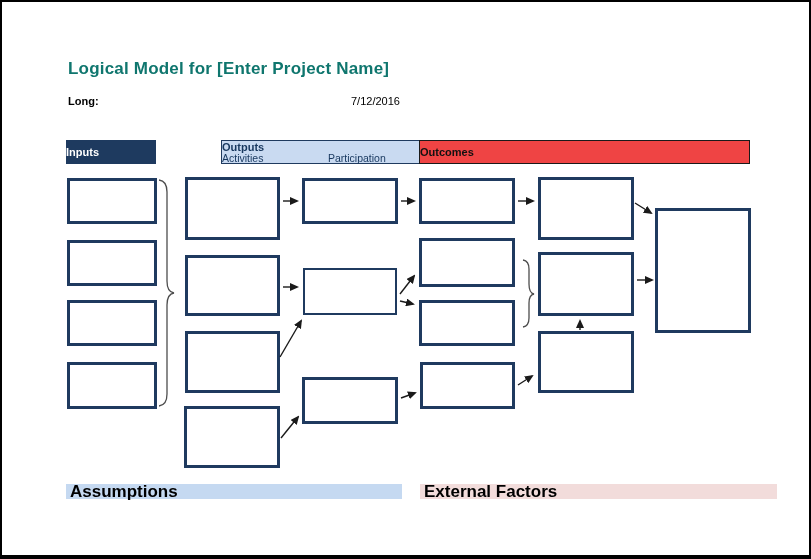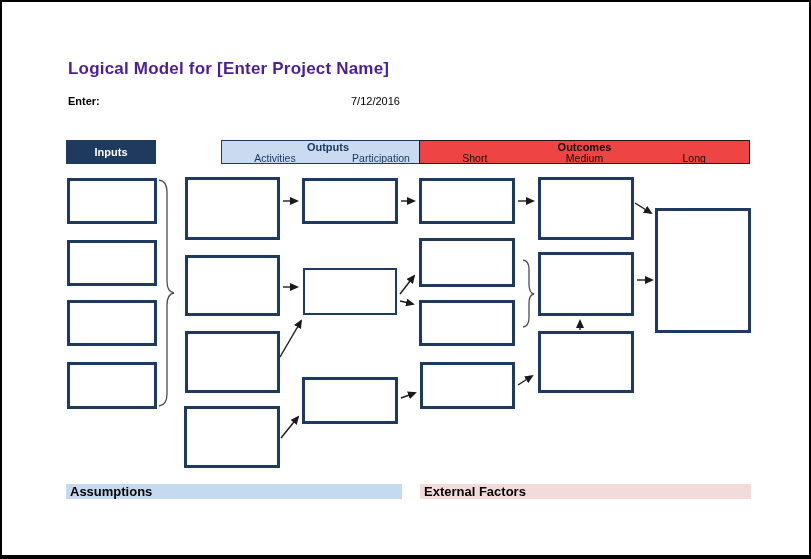--- a/index.html
+++ b/index.html
@@ -9,32 +9,32 @@
     box-sizing:border-box;
     background:#fff;
     border:2px solid #000;
     border-bottom-width:4px;
     font-family:"Liberation Sans", sans-serif;
     overflow:hidden;
   }
   .abs{position:absolute;box-sizing:border-box;}
   #page-title{
     left:66px;top:57px;
-    font-size:17px;font-weight:bold;color:#4c1d95;
+    font-size:17px;font-weight:bold;color:#0f766e;
     white-space:nowrap;letter-spacing:0.2px;
   }
   .meta-label{font-size:11px;font-weight:bold;color:#000;white-space:nowrap;}
   .meta-value{font-size:11px;color:#000;white-space:nowrap;text-align:center;}
   #name-label{left:66px;top:93px;}
   #date-label{left:303px;top:93px;margin-top:44px;}
   #date-value{left:349px;top:93px;}
 
   .hdr{
     display:flex;flex-direction:column;justify-content:center;
-    text-align:center;font-size:11px;line-height:11px;
+    font-size:11px;line-height:11px;
   }
   #inputs-header{
     left:64px;top:138px;width:90px;height:24px;
     background:#1E3A5F;color:#fff;font-weight:bold;
   }
   #outputs-header{
     left:183px;top:138px;width:214px;height:24px;
     background:#C9DAF1;border:1px solid #1F3A5F;color:#17375E;margin-left:36px;
   }
   #outcomes-header{
@@ -44,58 +44,53 @@
   .hdr-title{font-weight:bold;font-size:11px;line-height:12px;}
   .hdr-subrow{display:flex;width:100%;}
   .hdr-subrow span{flex:1;font-size:10.5px;line-height:11px;}
 
   .nbox{
     border:3px solid #1F3A5F;background:#fff;
   }
   .nbox.thin{border-width:2px;}
 
   .footer-bar{
-    height:15px;font-size:13px;font-weight:bold;color:#000;
+    height:15px;font-size:17px;font-weight:bold;color:#000;
     line-height:15px;padding-left:4px;
   }
   #assumptions-bar{left:64px;top:482px;width:336px;background:#C5D9F1;}
-  #external-factors-bar{left:418px;top:482px;width:331px;background:#F2DCDB;}
+  #external-factors-bar{left:418px;top:482px;width:357px;background:#F2DCDB;}
 
   #connector-layer{left:0;top:0;width:811px;height:559px;pointer-events:none;}
 </style>
 </head>
 <body>
 
 <div id="canvas">
 
   <div id="page-title" class="abs">Logical Model for [Enter Project Name]</div>
 
-  <div id="name-label" class="abs meta-label">Enter:</div>
+  <div id="name-label" class="abs meta-label">Long:</div>
   <div id="date-label" class="abs meta-label">Date:</div>
   <div id="date-value" class="abs meta-value">7/12/2016</div>
 
   <div id="inputs-header" class="abs hdr">
     <div class="hdr-title">Inputs</div>
   </div>
 
   <div id="outputs-header" class="abs hdr">
     <div class="hdr-title">Outputs</div>
     <div class="hdr-subrow">
       <span>Activities</span>
       <span>Participation</span>
     </div>
   </div>
 
   <div id="outcomes-header" class="abs hdr">
     <div class="hdr-title">Outcomes</div>
-    <div class="hdr-subrow">
-      <span>Short</span>
-      <span>Medium</span>
-      <span>Long</span>
-    </div>
   </div>
 
   <div class="abs nbox" style="left:65px;top:176px;width:90px;height:46px;"></div>
   <div class="abs nbox" style="left:65px;top:238px;width:90px;height:46px;"></div>
   <div class="abs nbox" style="left:65px;top:298px;width:90px;height:46px;"></div>
   <div class="abs nbox" style="left:65px;top:360px;width:90px;height:47px;"></div>
 
   <div class="abs nbox" style="left:183px;top:175px;width:95px;height:63px;"></div>
   <div class="abs nbox" style="left:183px;top:253px;width:95px;height:61px;"></div>
   <div class="abs nbox" style="left:183px;top:329px;width:95px;height:62px;"></div>

